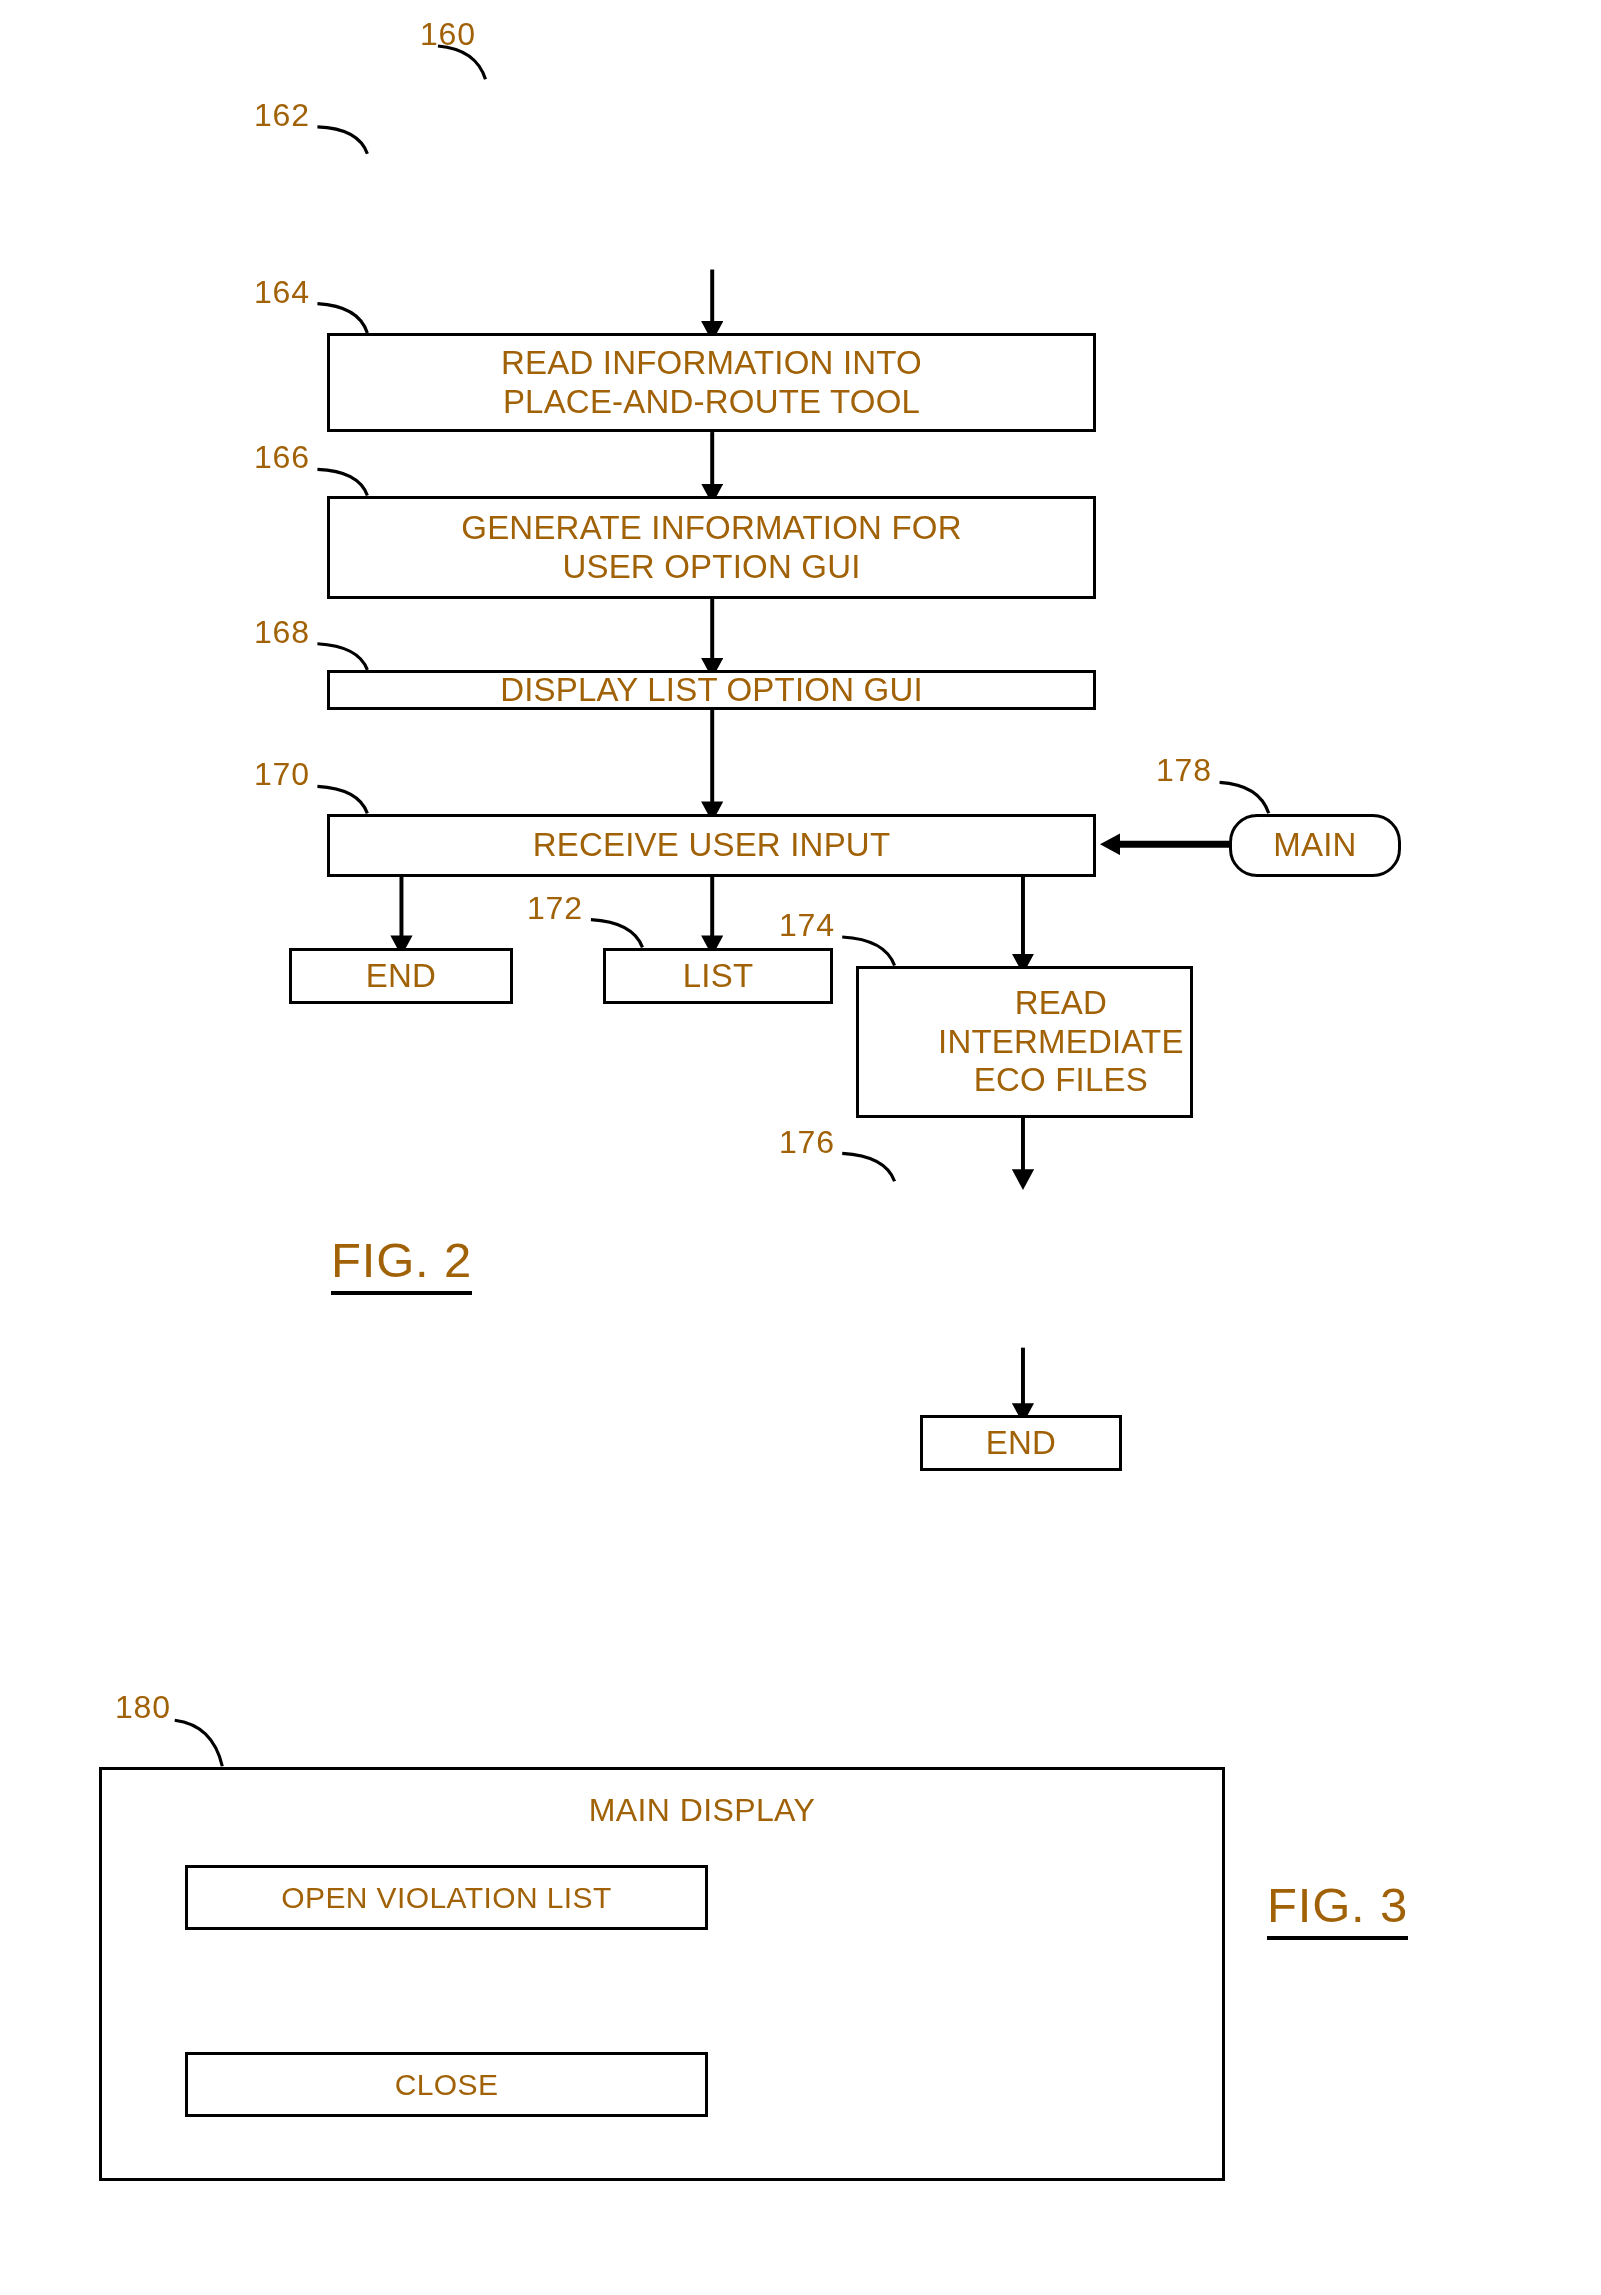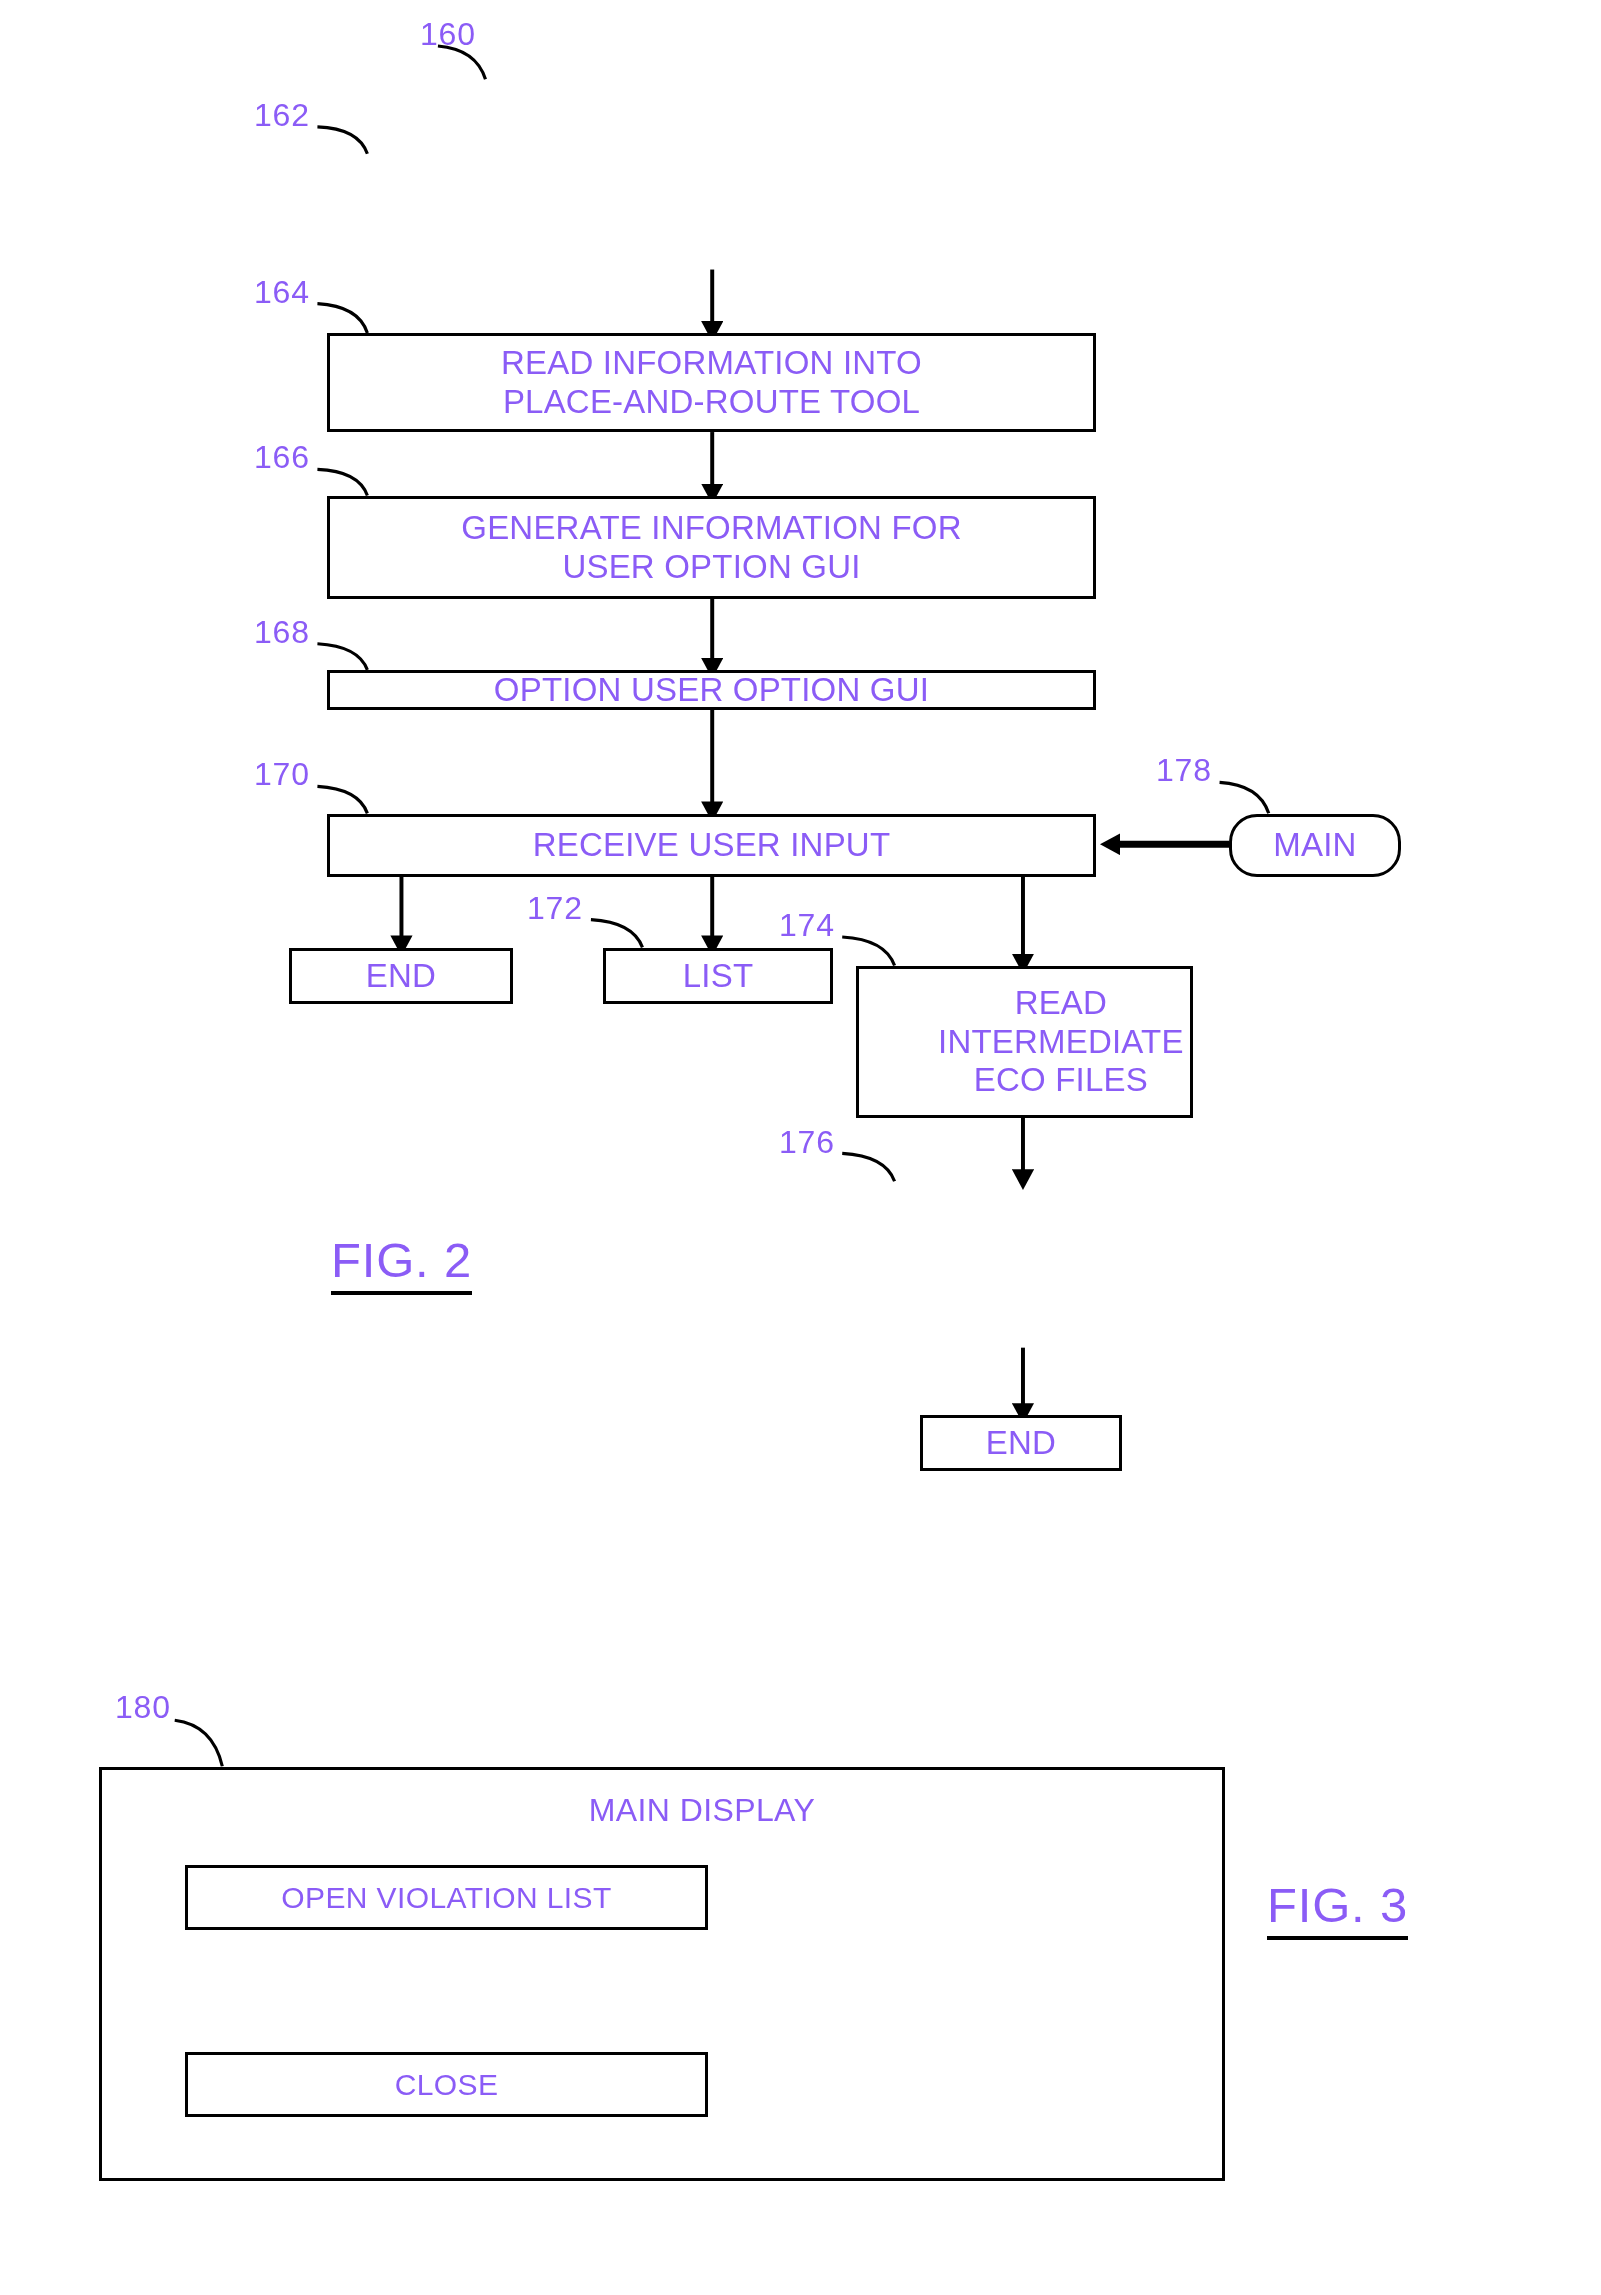--- a/index.html
+++ b/index.html
@@ -6,21 +6,21 @@
     margin: 0;
     padding: 0;
     background: #ffffff;
   }
   #page {
     position: relative;
     width: 1602px;
     height: 2295px;
     background: #ffffff;
     font-family: "Liberation Sans", sans-serif;
-    color: #8b5cf6;
+    color: #a16207;
     overflow: hidden;
   }
   .box {
     position: absolute;
     box-sizing: border-box;
     border: 3.2px solid #000;
     background: #fff;
     display: flex;
     align-items: center;
     justify-content: center;
@@ -142,21 +142,21 @@
     <span class="box-text">READ INFORMATION INTO
 PLACE-AND-ROUTE TOOL</span>
   </div>
 
   <div class="box" style="left:327px; top:496px; width:769px; height:103px; font-size:33px;">
     <span class="box-text">GENERATE INFORMATION FOR
 USER OPTION GUI</span>
   </div>
 
   <div class="box" style="left:327px; top:670px; width:769px; height:40px; font-size:33px;">
-    <span class="box-text">OPTION USER OPTION GUI</span>
+    <span class="box-text">DISPLAY LIST OPTION GUI</span>
   </div>
 
   <div class="box" style="left:327px; top:814px; width:769px; height:63px; font-size:33px;">
     <span class="box-text">RECEIVE USER INPUT</span>
   </div>
 
   <div class="box" style="left:1229px; top:814px; width:172px; height:63px; font-size:33px;border-radius:28px;">
     <span class="box-text">MAIN</span>
   </div>
 

